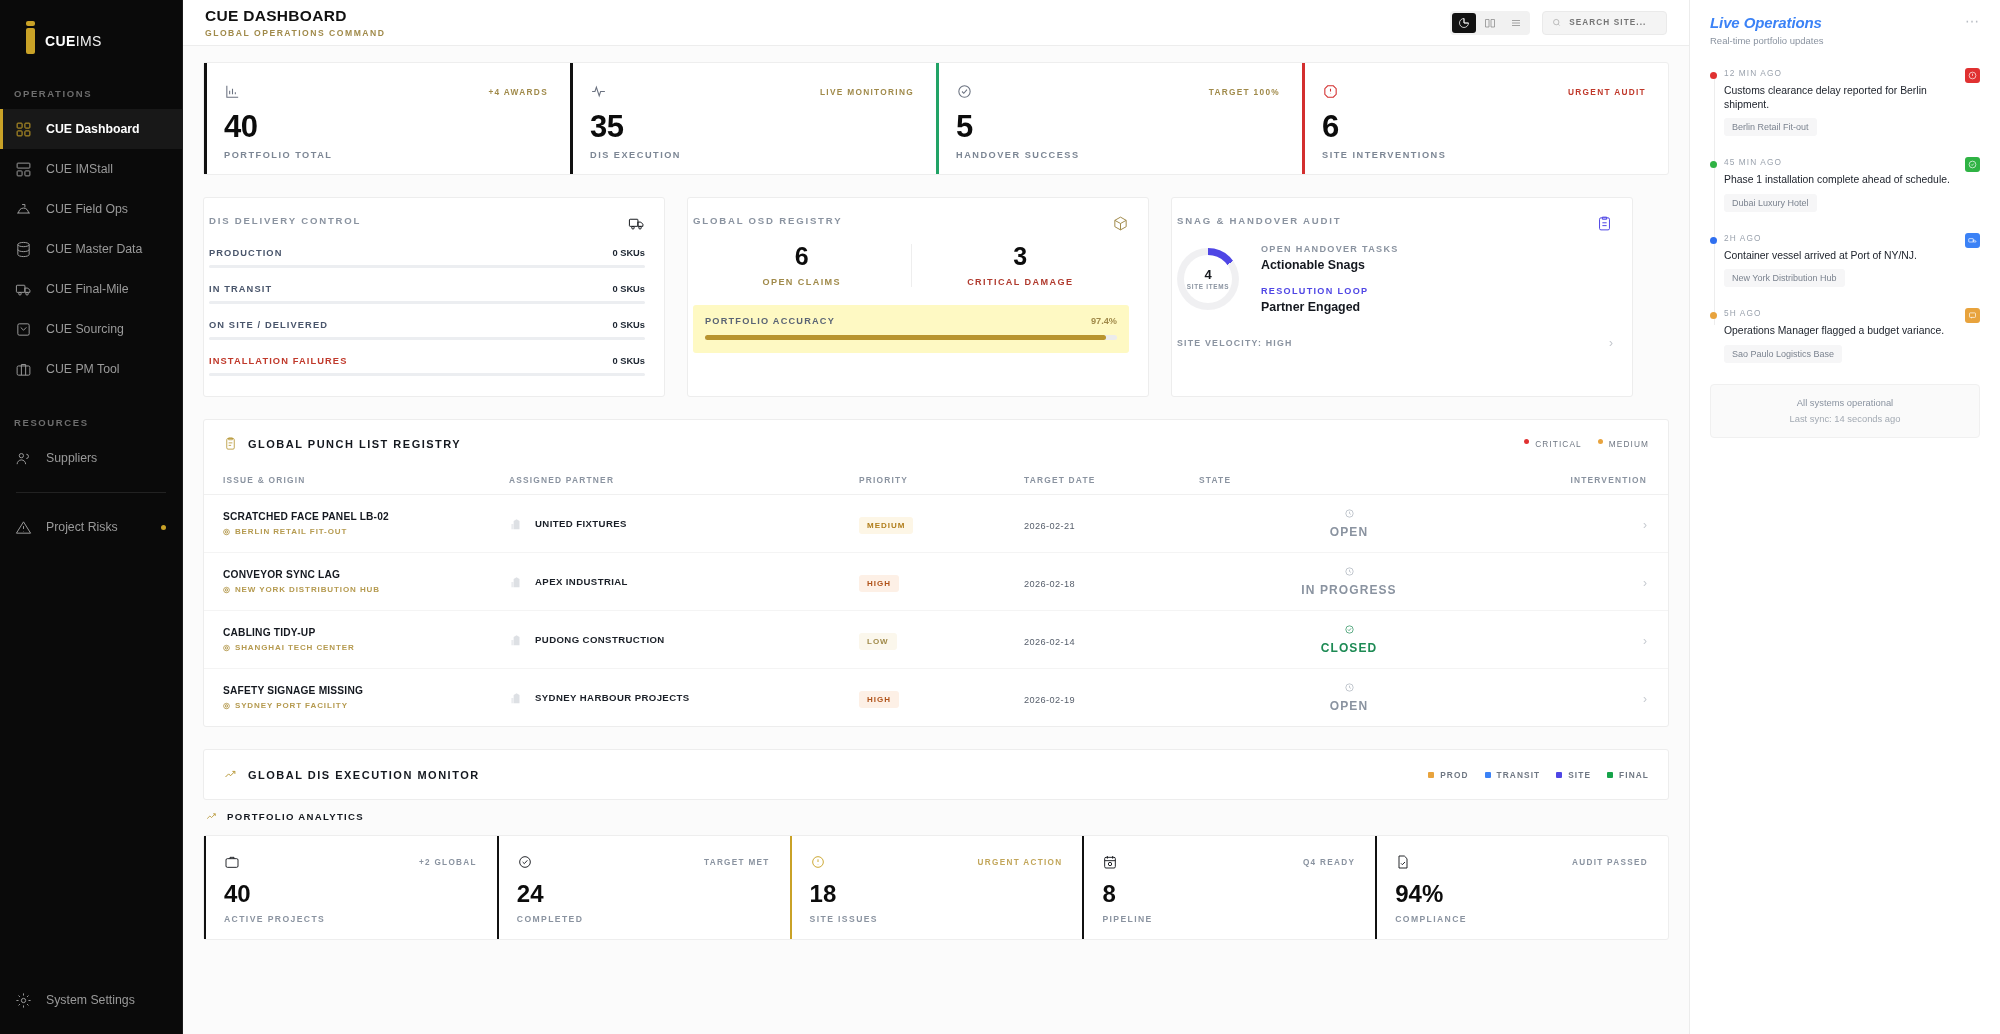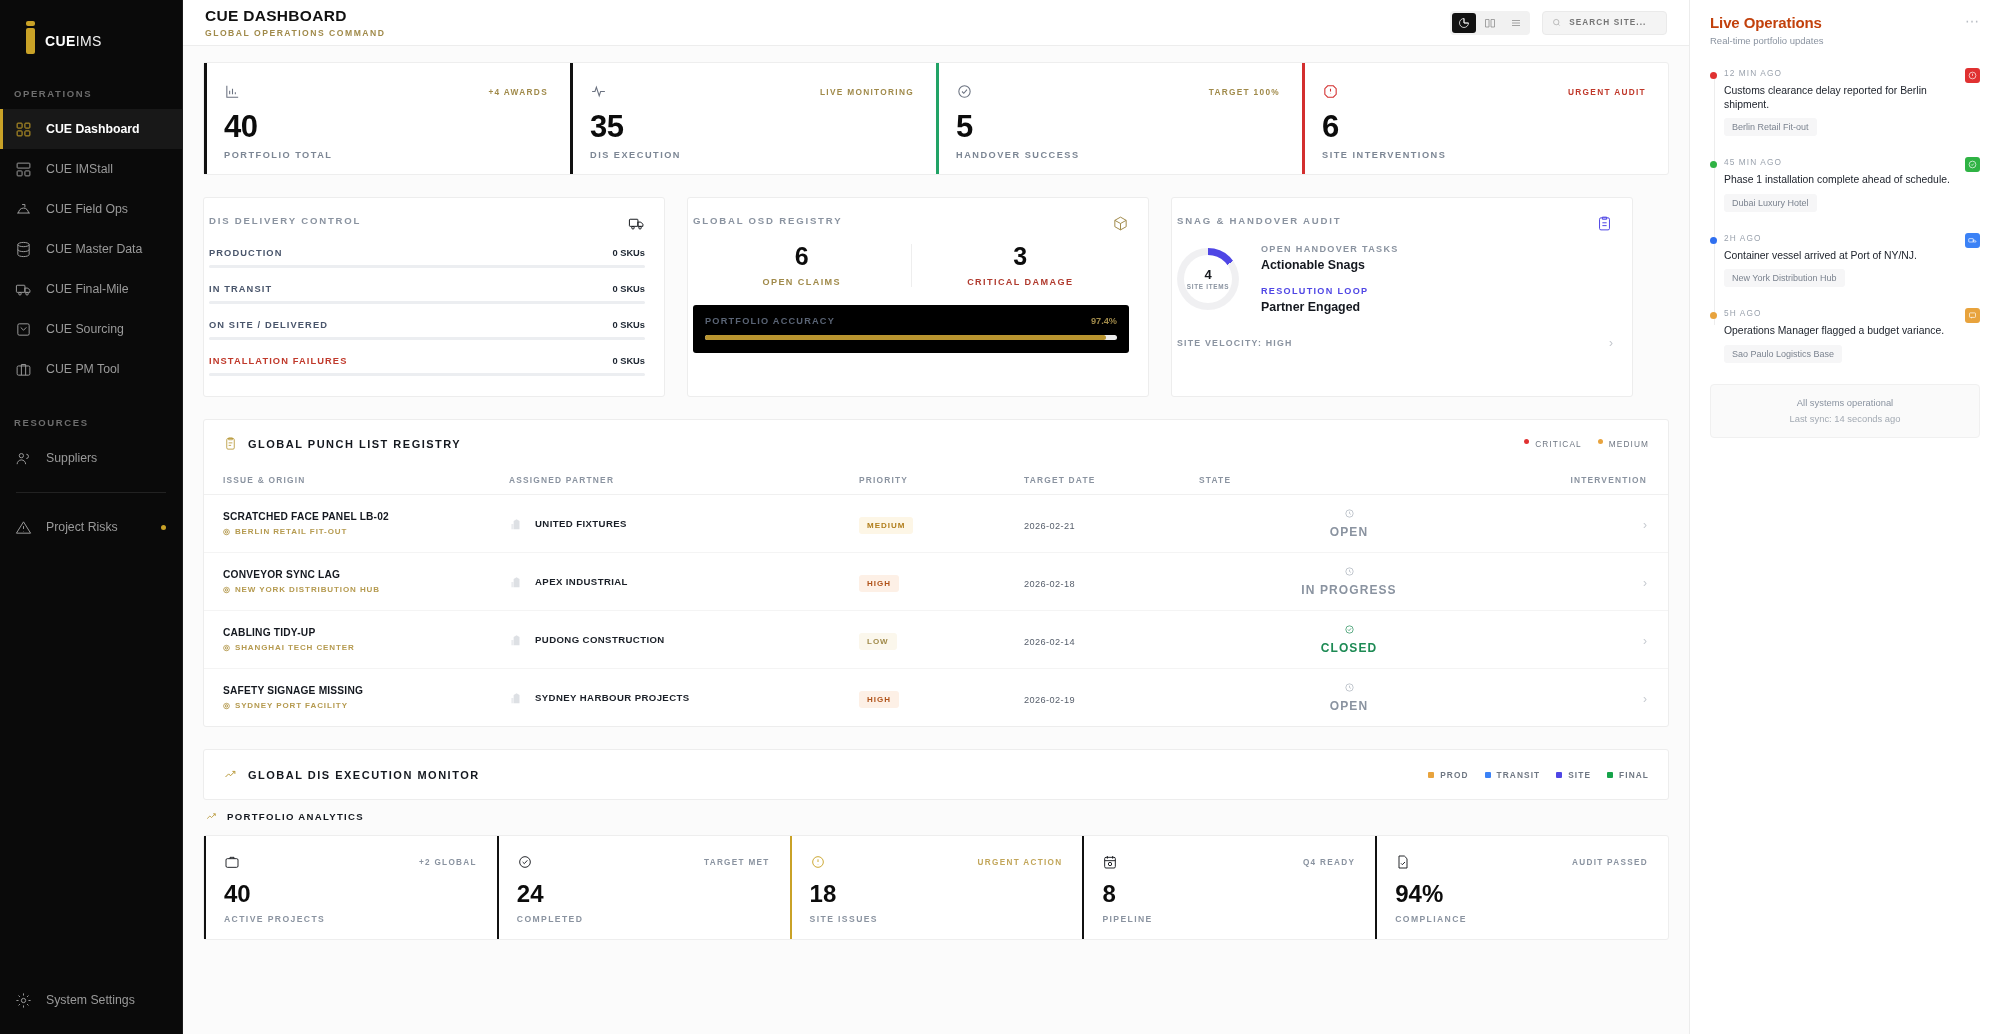--- a/index.html
+++ b/index.html
@@ -91,21 +91,21 @@
   .prog-track { height:3px; background:#eceef1; border-radius:2px; margin-top:7px; }
   .prog-fill { height:3px; border-radius:2px; background:#c9a227; }
 
   .c2 { width:462px; }
   .osd-nums { display:flex; margin-top:12px; }
   .osd-col { flex:1; text-align:center; }
   .osd-col + .osd-col { border-left:1px solid #eee; }
   .osd-num { font-size:25px; font-weight:800; color:#0c0c0c; line-height:1; }
   .osd-cap { font-size:9.1px; font-weight:700; letter-spacing:1.4px; margin-top:8px; color:#a08a4a; }
   .osd-cap.red { color:#b03a2e; }
-  .acc-box { background:#000000; border-radius:3px; padding:11px 12px 13px 12px; margin-top:18px; }
+  .acc-box { background:#fef9c3; border-radius:3px; padding:11px 12px 13px 12px; margin-top:18px; }
   .acc-top { display:flex; align-items:baseline; }
   .acc-name { font-size:9.2px; font-weight:700; letter-spacing:1.2px; color:#5a6475; }
   .acc-val { margin-left:auto; font-size:9.2px; font-weight:700; color:#a08a4a; }
   .acc-track { height:5px; background:#ececec; border-radius:3px; margin-top:9px; }
   .acc-fill { height:5px; border-radius:3px; background:#b8942f; }
 
   .c3 { width:462px; }
   .snag-body { display:flex; gap:22px; margin-top:12px; align-items:center; }
   .donut { width:62px; height:62px; border-radius:50%; flex-shrink:0; position:relative;
      background: conic-gradient(#4f46e5 0deg 54deg, #f0f0f2 54deg 360deg); }
@@ -184,21 +184,21 @@
   .kpi2-head svg { width:16px; height:16px; fill:none; stroke:#15181d; stroke-width:1.4; }
   .kpi2-head svg.gold { stroke:#c9a227; }
   .kpi2-tag { margin-left:auto; font-size:8.2px; font-weight:700; letter-spacing:1.3px; color:#8a93a0; }
   .kpi2-tag.gold { color:#c2a65a; }
   .kpi2-val { font-size:24px; font-weight:800; color:#0c0c0c; margin-top:12px; line-height:1; }
   .kpi2-lab { font-size:8.6px; font-weight:700; letter-spacing:1.4px; color:#8a93a0; margin-top:8px; }
 
   
   .rail { width:310px; height:1034px; background:#fff; flex-shrink:0; padding: 14px 20px 0 20px; }
   .rail-head { display:flex; align-items:flex-start; }
-  .rail-title { font-size:15px; font-weight:700; color:#c2410c; letter-spacing:-.1px; }
+  .rail-title { font-size:15px; font-weight:700; color:#3b82f6; letter-spacing:-.1px;font-style:italic; }
   .rail-sub { font-size:9.5px; color:#8a93a0; margin-top:4px; }
   .rail-more { margin-left:auto; color:#b9bdc4; font-size:14px; letter-spacing:1px; cursor:pointer; line-height:1; }
 
   .feed { margin-top:22px; position:relative; padding-left:14px; }
   .feed:before { content:""; position:absolute; left:4px; top:6px; bottom:38px; width:1px; background:#ededed; }
   .feed-item { position:relative; margin-bottom:21px; }
   .feed-dot { position:absolute; left:-14px; top:4px; width:7px; height:7px; border-radius:50%; }
   .feed-time { font-size:8.3px; font-weight:400; letter-spacing:1.1px; color:#9aa2ad; }
   .feed-txt { font-size:10.4px; color:#20252e; margin-top:6px; line-height:1.3; padding-right:30px; }
   .feed-chip { display:inline-block; font-size:9px; color:#7b838f; background:#f6f6f7;

